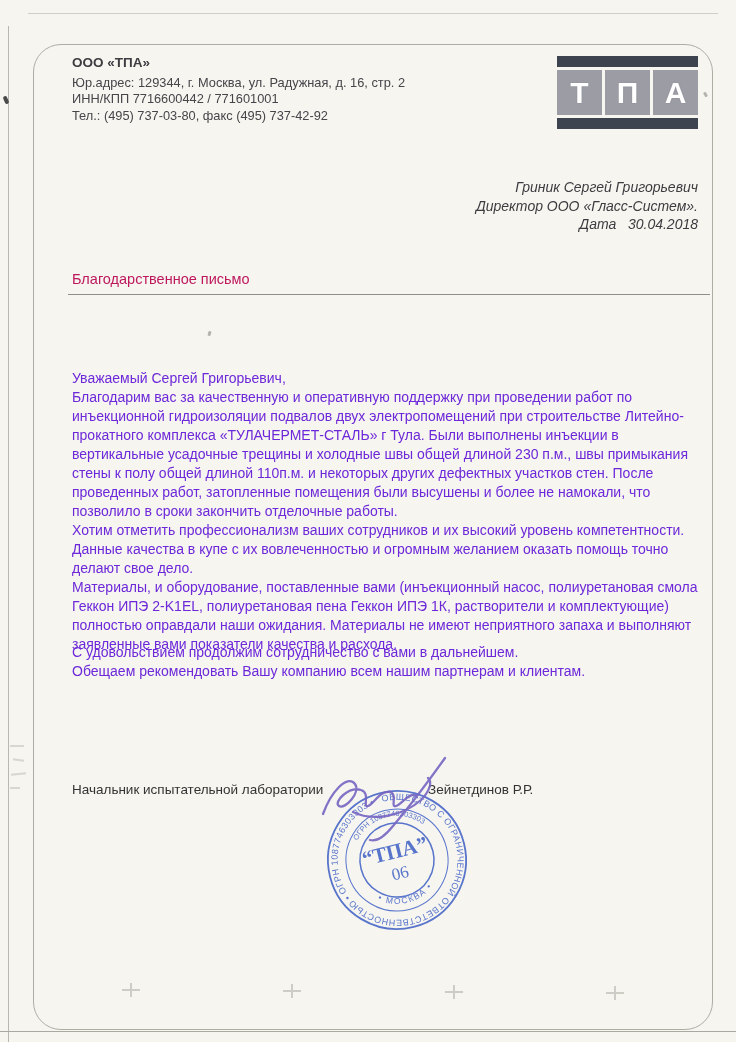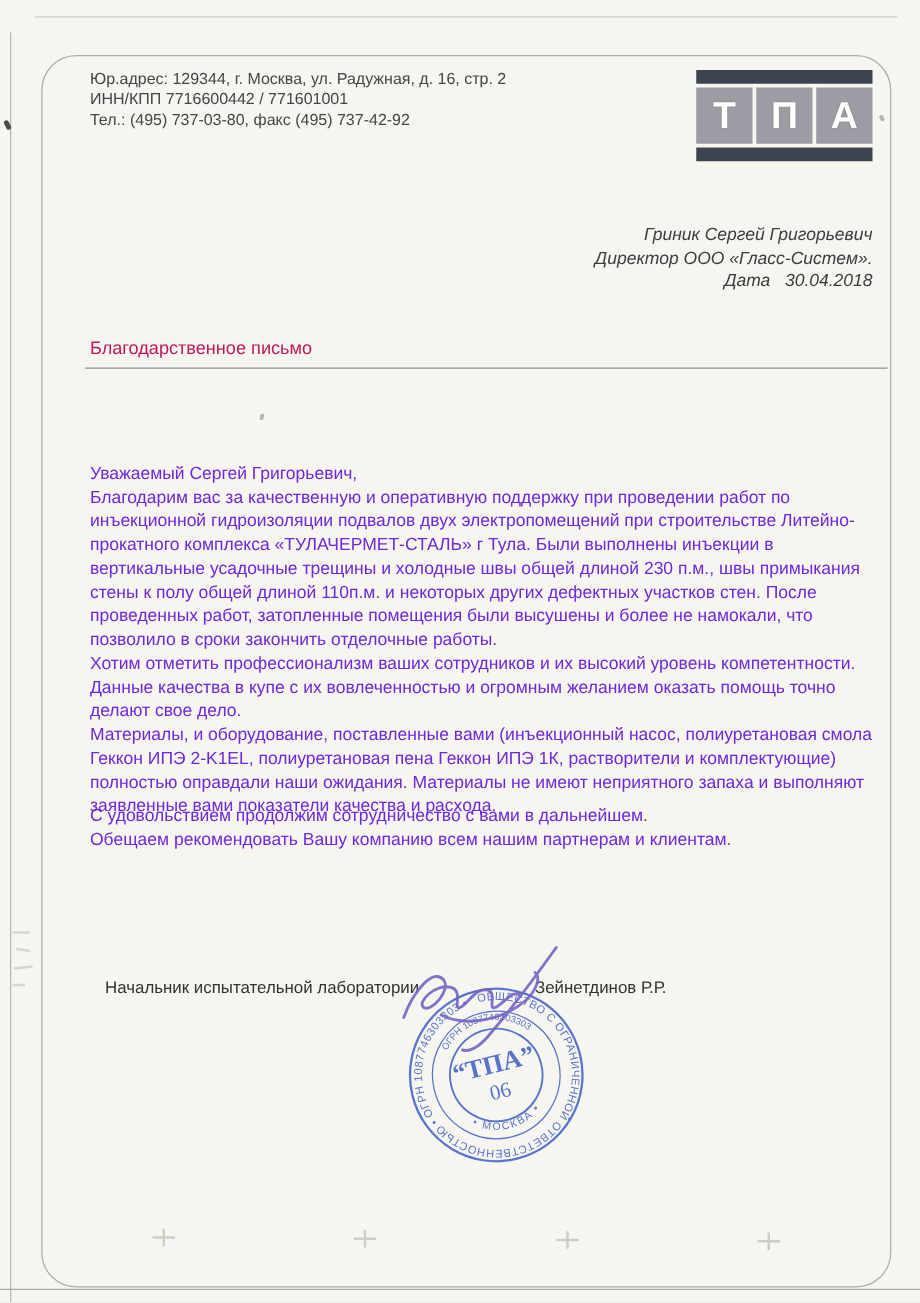--- a/index.html
+++ b/index.html
@@ -45,21 +45,21 @@
   .title-rule{position:absolute;left:68px;right:26px;top:294px;height:1px;background:#8f8f88;}
   
   .body-text{
     position:absolute;left:72px;width:642px;
     font-size:14px;line-height:19px;color:#6d28d9;
     white-space:pre-line;
   }
   .body-p1{top:369px;}
   .body-p2{top:643px;}
   
-  .sig-label{position:absolute;left:72px;top:782px;font-size:13.5px;color:#333333;margin-left:12px;}
+  .sig-label{position:absolute;left:72px;top:782px;font-size:13.5px;color:#333333;}
   .sig-name{position:absolute;left:428px;top:782px;font-size:13.5px;color:#333333;}
   
   .stamp-svg{position:absolute;left:302px;top:765px;opacity:.85;}
   .sig-svg{position:absolute;left:295px;top:740px;opacity:.9;}
   
   .noise{position:absolute;pointer-events:none;}
   .comma-mark{left:4px;top:96px;width:4px;height:8px;border-radius:2px;background:#4a4a4a;transform:rotate(-25deg);}
   .speck{width:3px;height:5px;background:#9a9a92;opacity:.7;border-radius:1px;}
   .speck-a{left:208px;top:331px;transform:rotate(15deg);}
   .speck-b{left:704px;top:92px;transform:rotate(-30deg);}
@@ -79,20 +79,21 @@
 </head>
 <body>
 
 <div class="scan">
 
   <div class="top-edge"></div>
   <div class="left-edge"></div>
   <div class="frame"></div>
 
   <div class="header-block">
+    <div class="company-name">ООО «ТПА»</div>
     <div class="header-line">Юр.адрес: 129344, г. Москва,  ул. Радужная, д. 16, стр. 2</div>
     <div class="header-line">ИНН/КПП 7716600442 / 771601001</div>
     <div class="header-line">Тел.: (495) 737-03-80, факс (495) 737-42-92</div>
   </div>
 
   <div class="logo">
     <div class="logo-bar"></div>
     <div class="logo-tiles">
       <div class="logo-tile">
         <span class="logo-letter">Т</span>

